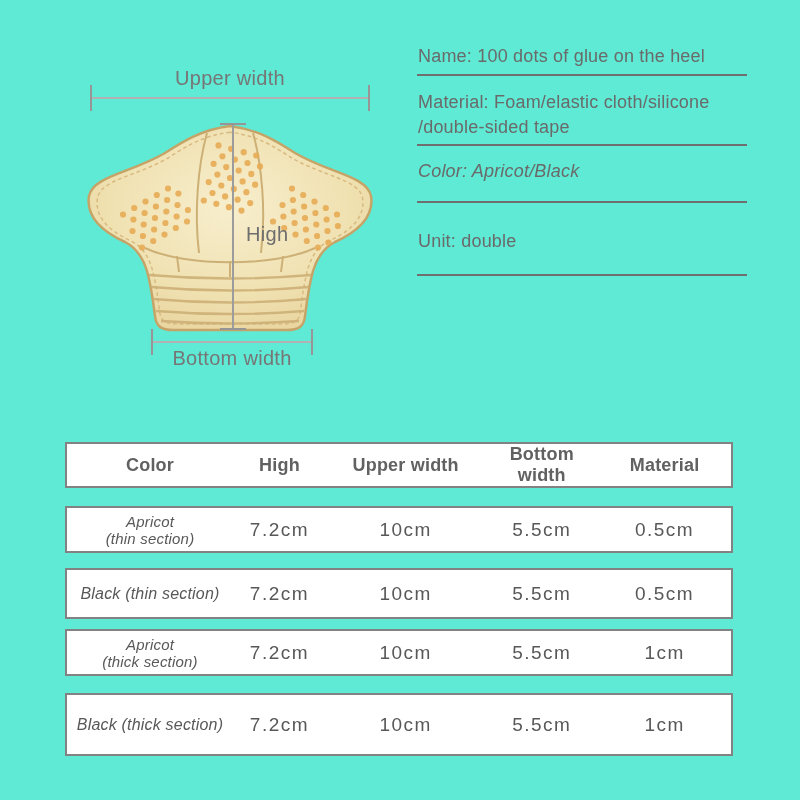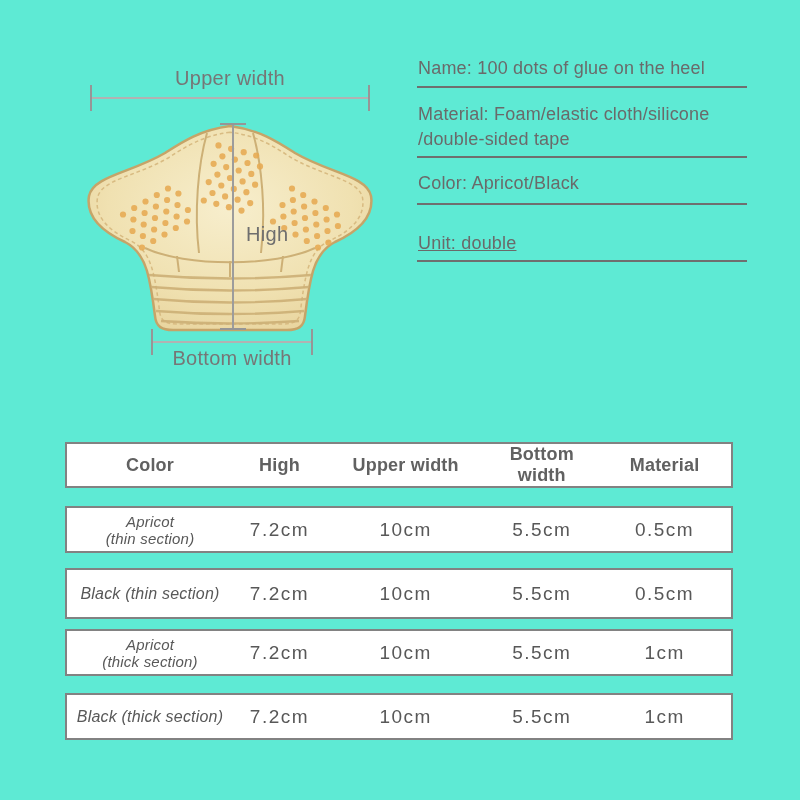--- a/index.html
+++ b/index.html
@@ -21,37 +21,37 @@
 
   .dim-v{position:absolute;width:2px;background:#9c9c9c;}
   .dim-v::before,.dim-v::after{content:"";position:absolute;left:-12px;width:26px;height:2px;background:#969696;}
   .dim-v::before{top:-1px}
   .dim-v::after{bottom:-1px}
   .line-high{left:232px;top:124px;height:205px;}
 
   .pad-svg{position:absolute;left:85px;top:120px;width:290px;height:215px;}
 
   
-  .details{position:absolute;left:417px;top:48px;width:330px;}
+  .details{position:absolute;left:417px;top:36px;width:330px;}
   .spec-item{border-bottom:2px solid #6f6f6f;font-size:18px;line-height:25px;
              color:#6a6a6a;white-space:pre-line;padding:0 0 5px 1px;letter-spacing:.2px;}
   .spec-item.i1{padding-top:8px;padding-bottom:5px;}
   .spec-item.i2{padding-top:14px;padding-bottom:4px;}
-  .spec-item.i3{padding-top:13px;padding-bottom:7px;}
+  .spec-item.i3{padding-top:13px;padding-bottom:17px;font-style:italic;}
   .spec-item.i4{padding-top:22px;padding-bottom:3px;}
-  .spec-item.i5{padding-top:26px;padding-bottom:4px;text-decoration:underline;}
+  .spec-item.i5{padding-top:26px;padding-bottom:20px;}
 
   
   .tbl-box{position:absolute;left:65px;width:668px;border:2px solid #828282;box-sizing:border-box;
            display:grid;grid-template-columns:25% 14% 24% 17% 20%;align-items:center;background:#fff;}
   .tbl-header{top:442px;height:46px;font-weight:bold;}
   .row-0{top:506px;height:47px;}
   .row-1{top:568px;height:51px;}
   .row-2{top:629px;height:47px;}
-  .row-3{top:693px;height:47px;}
+  .row-3{top:693px;height:63px;}
   .th{font-size:18px;color:#616161;text-align:center;letter-spacing:.2px;}
   .td{font-size:19px;color:#585858;text-align:center;letter-spacing:1.5px;}
   .td.c-color{letter-spacing:.2px;white-space:pre-line;font-style:italic;}
   .td.c-color.stack{font-size:15px;line-height:17px;}
   .td.c-color.oneline{font-size:16px;}
 </style>
 </head>
 <body>
 
 <div class="stage">

